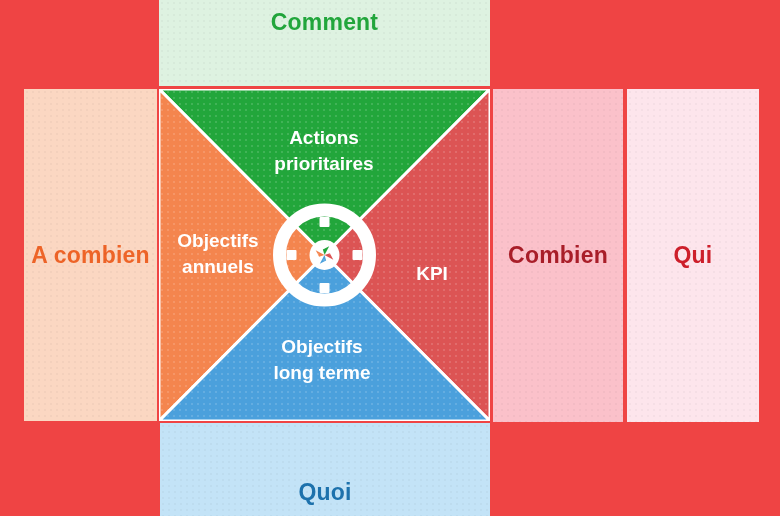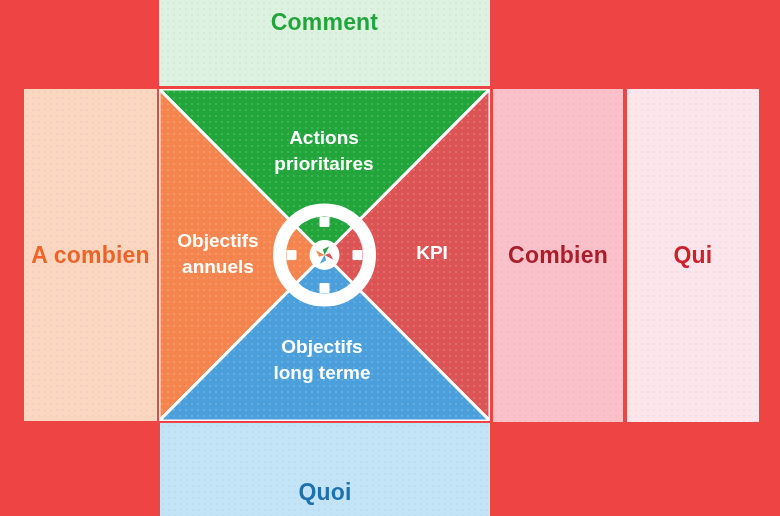--- a/index.html
+++ b/index.html
@@ -48,21 +48,21 @@
     transform:translate(-50%,-50%);
     color:#ffffff;
     font-weight:bold;
     font-size:19px;
     line-height:26px;
     text-align:center;
     white-space:pre-line;
   }
   .qlabel-top{left:165px;top:62px;}
   .qlabel-left{left:59px;top:165px;}
-  .qlabel-right{left:273px;top:164px;}
+  .qlabel-right{left:273px;top:185px;}
   .qlabel-bottom{left:163px;top:271px;}
 </style>
 </head>
 <body>
 
 <div class="canvas">
 
   <div class="panel panel-top dots-dark" style="background: rgb(222, 242, 225);">
     <span class="plabel" style="color: rgb(34, 166, 60);">Comment</span>
   </div>

